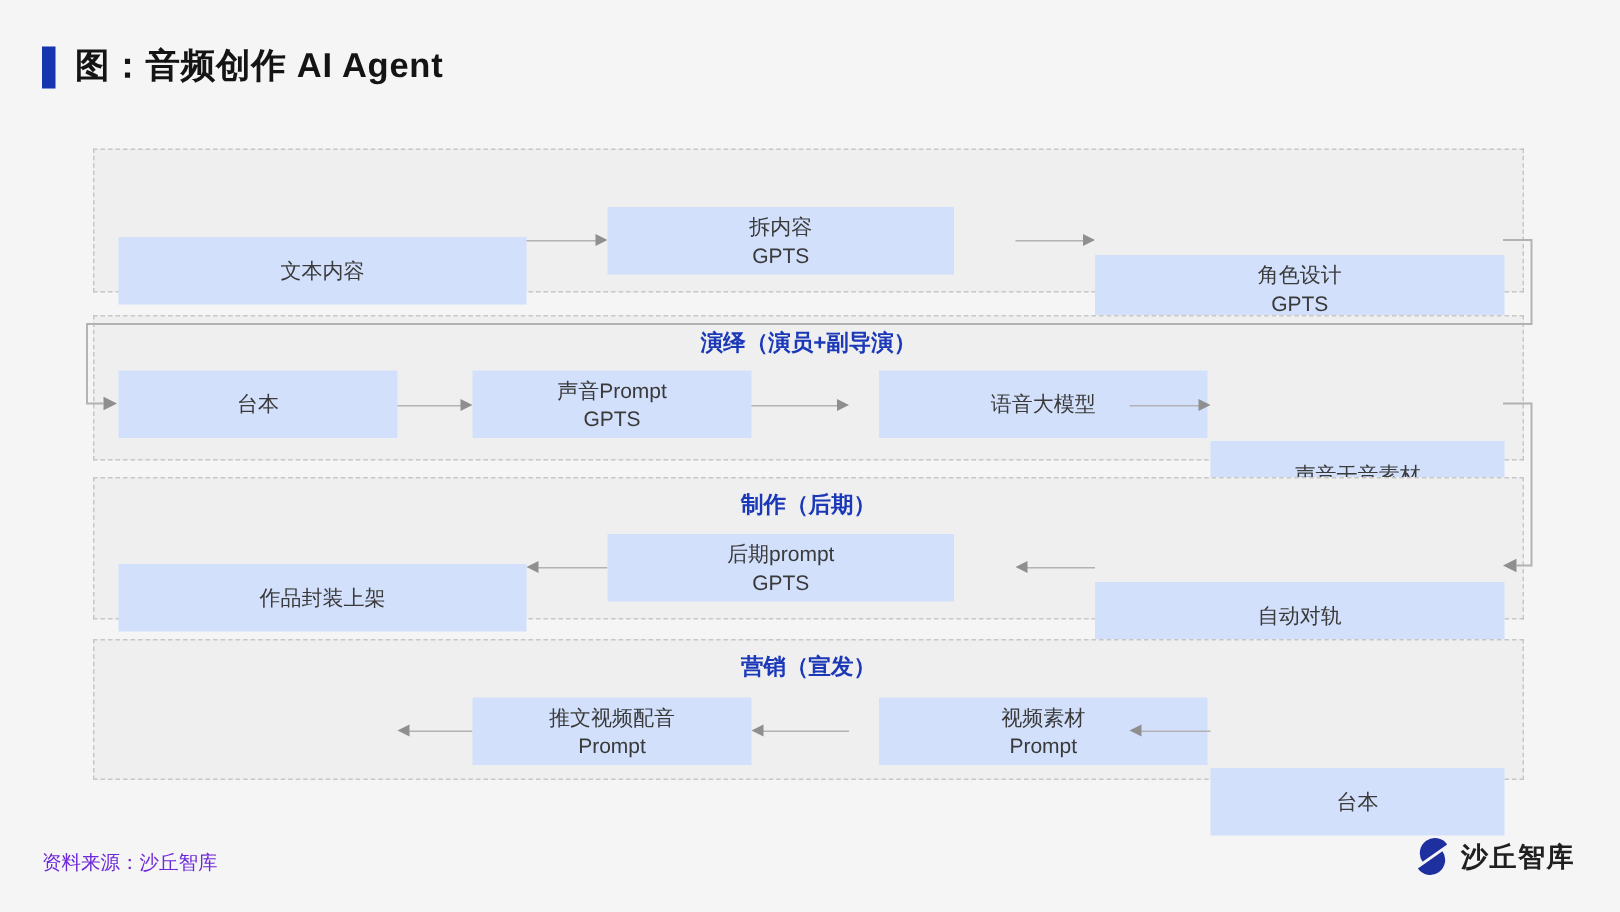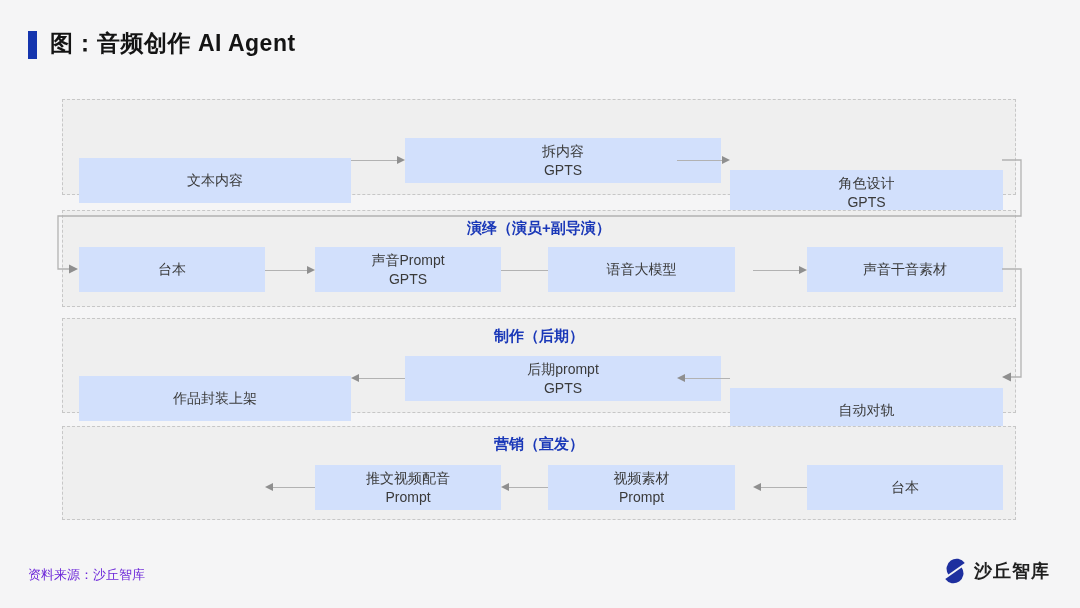--- a/index.html
+++ b/index.html
@@ -16,22 +16,22 @@
   .section{position:absolute;left:62px;width:954px;background:#efefef;border:1px dashed #c7c7c7;box-sizing:border-box;}
   .s1{top:99px;height:96px;}
   .s2{top:210px;height:97px;text-decoration:underline;}
   .s3{top:318px;height:95px;}
   .s4{top:426px;height:94px;}
   .section-title{position:absolute;left:0;right:0;top:8px;text-align:center;font-size:15px;font-weight:bold;color:#1a38b8;}
   
   .box{position:absolute;height:45px;background:#d2e0fc;display:flex;flex-direction:column;align-items:center;justify-content:center;
        font-size:14px;color:#3a3a3a;line-height:1.32;text-align:center;}
   .s1 .box{top:38px;} .s2 .box{top:36px;} .s3 .box{top:37px;} .s4 .box{top:38px;}
-  .p3-1{left:16px;width:272px;margin-top:20px;} .p3-2{left:342px;width:316px;} .p3-3{left:667px;width:273px;margin-top:32px;}
-  .p4-1{left:16px;width:186px;} .p4-2{left:252px;width:186px;} .p4-3{left:485px;width:187px;} .p4-4{left:744px;width:196px;}
+  .p3-1{left:16px;width:272px;margin-top:20px;} .p3-2{left:342px;width:231px;} .p3-3{left:667px;width:273px;margin-top:32px;}
+  .p4-1{left:16px;width:186px;} .p4-2{left:252px;width:186px;} .p4-3{left:523px;width:219px;} .p4-4{left:744px;width:196px;margin-top:47px;}
   
   .arrow{position:absolute;height:11px;}
   .s1 .arrow{top:55px;} .s2 .arrow{top:54px;} .s3 .arrow{top:54px;} .s4 .arrow{top:55px;}
   .g3-1{left:288px;width:54px;} .g3-2{left:614px;width:53px;}
   .g4-1{left:202px;width:50px;} .g4-2{left:438px;width:65px;} .g4-3{left:690px;width:54px;}
   .arrow .line{position:absolute;top:5px;height:1px;background:#b2b2b2;}
   .arrow.right .line{left:0;right:7px;}
   .arrow.left  .line{left:7px;right:0;}
   .head{position:absolute;top:1px;width:0;height:0;border-top:4.5px solid transparent;border-bottom:4.5px solid transparent;}
   .arrow.right .head{right:0;border-left:8px solid #8f8f8f;}

